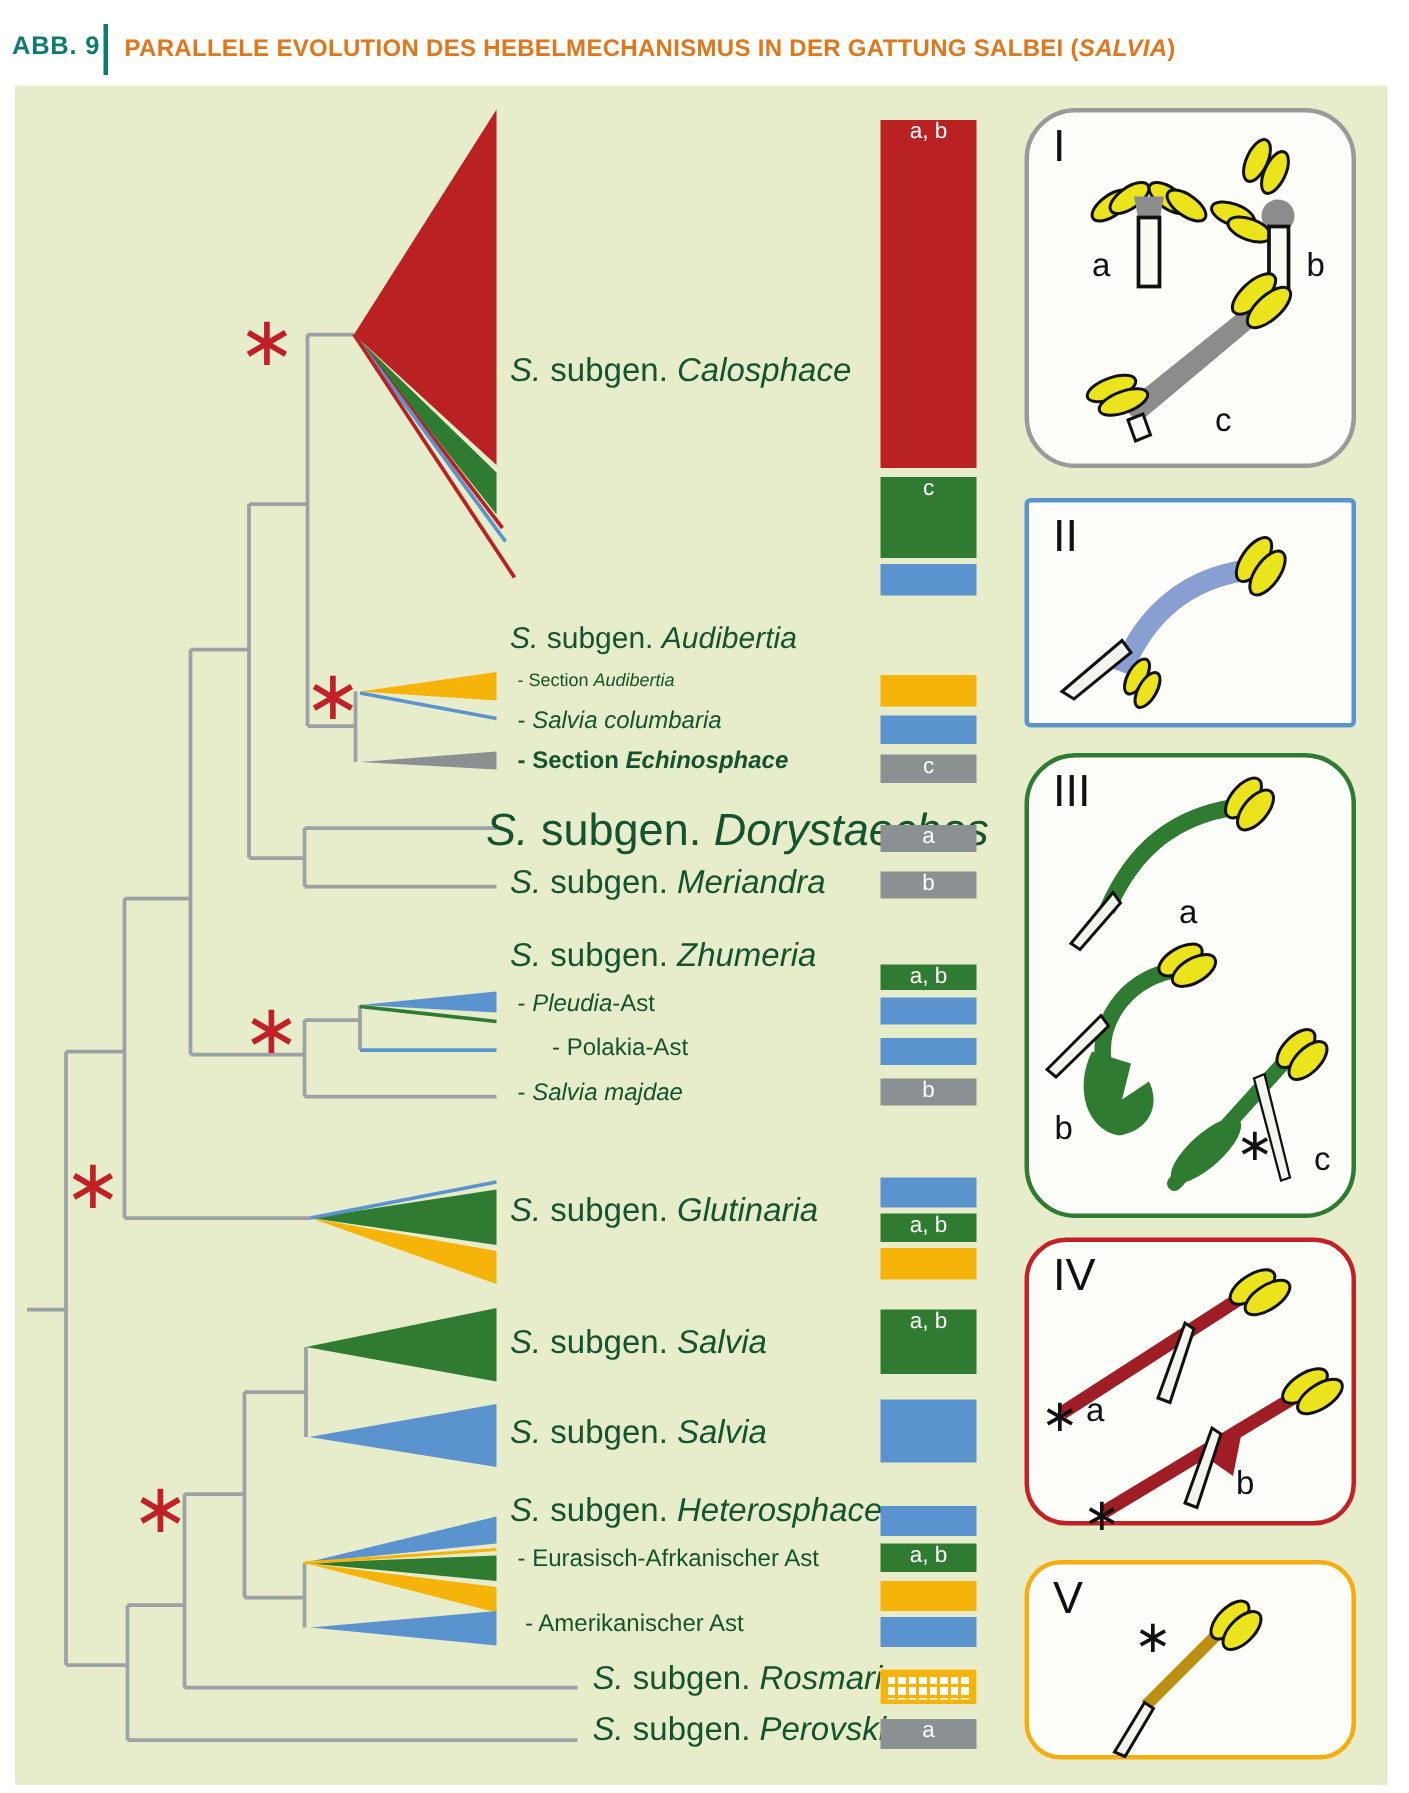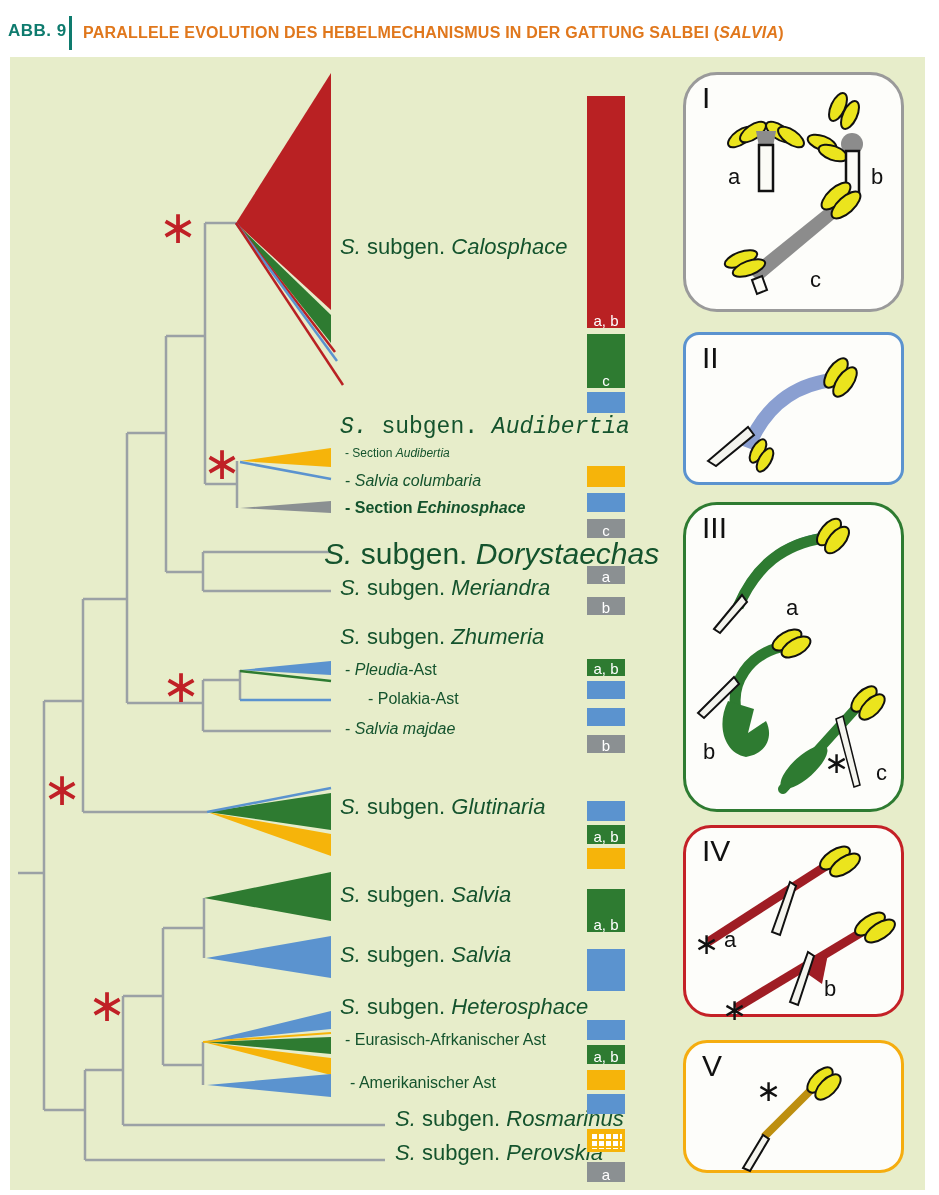--- a/index.html
+++ b/index.html
@@ -12,21 +12,21 @@
   .fig-title{position:absolute;left:83px;top:24px;font-size:16px;font-weight:bold;
              color:#e0771c;letter-spacing:.2px;white-space:nowrap;}
   .fig-title .it{font-style:italic;}
   
   .panel{position:absolute;left:10px;top:57px;width:915px;height:1133px;background:#e7edca;}
   svg.treelayer{position:absolute;left:0;top:0;}
   
   .taxon{position:absolute;color:#14532d;white-space:nowrap;line-height:1;}
   .taxon .it{font-style:italic;}
   
-  .bar{position:absolute;left:587px;width:38px;display:flex;align-items:flex-end;justify-content:center;margin-top:16px;}
+  .bar{position:absolute;left:587px;width:64px;display:flex;align-items:flex-start;justify-content:center;}
   .bar span{color:#ffffff;font-size:15px;line-height:1;}
   .bar.red{background:#b92123;}
   .bar.green{background:#2e7b31;}
   .bar.blue{background:#5b93cf;}
   .bar.orange{background:#f6b40a;}
   .bar.gray{background:#8b9092;}
   .bar.hatch{box-sizing:border-box;border:3px solid #f6b40a;background-color:#ffffff;
      background-image:repeating-linear-gradient(to right,#f6b40a 0 2px,transparent 2px 7px),
                       repeating-linear-gradient(to bottom,#f6b40a 0 2px,transparent 2px 7px);}
   
@@ -105,21 +105,21 @@
       <line x1="203" y1="1042" x2="331" y2="1033" stroke="#f6b40a" stroke-width="2"></line>
       <text x="178" y="243" font-size="46" fill="#c02026" text-anchor="middle" font-family="&quot;Liberation Sans&quot;,sans-serif">∗</text>
       <text x="222" y="479" font-size="46" fill="#c02026" text-anchor="middle" font-family="&quot;Liberation Sans&quot;,sans-serif">∗</text>
       <text x="181" y="702" font-size="46" fill="#c02026" text-anchor="middle" font-family="&quot;Liberation Sans&quot;,sans-serif">∗</text>
       <text x="62" y="805" font-size="46" fill="#c02026" text-anchor="middle" font-family="&quot;Liberation Sans&quot;,sans-serif">∗</text>
       <text x="107" y="1021" font-size="46" fill="#c02026" text-anchor="middle" font-family="&quot;Liberation Sans&quot;,sans-serif">∗</text>
     </svg>
 
   <div id="labels">
       <div class="taxon" style="left: 340px; top: 236.36px; font-size: 22px;"><span class="it">S.</span><span> subgen. </span><span class="it">Calosphace</span></div>
-      <div class="taxon" style="left: 340px; top: 416.36px; font-size: 23px; font-family: Liberation Mono, monospace;"><span class="it">S.</span><span> subgen. </span><span class="it">Audibertia</span></div>
+      <div class="taxon" style="left: 340px; top: 416.36px; font-size: 20px;"><span class="it">S.</span><span> subgen. </span><span class="it">Audibertia</span></div>
       <div class="taxon" style="left: 345px; top: 447.08px; font-size: 12px;"><span>- Section </span><span class="it">Audibertia</span></div>
       <div class="taxon" style="left: 345px; top: 473.08px; font-size: 16px;"><span>- </span><span class="it">Salvia columbaria</span></div>
       <div class="taxon" style="left: 345px; top: 500.08px; font-size: 16px; font-weight: bold;"><span>- Section </span><span class="it">Echinosphace</span></div>
       <div class="taxon" style="left: 324px; top: 539.36px; font-size: 30px;"><span class="it">S.</span><span> subgen. </span><span class="it">Dorystaechas</span></div>
       <div class="taxon" style="left: 340px; top: 577.36px; font-size: 22px;"><span class="it">S.</span><span> subgen. </span><span class="it">Meriandra</span></div>
       <div class="taxon" style="left: 340px; top: 626.36px; font-size: 22px;"><span class="it">S.</span><span> subgen. </span><span class="it">Zhumeria</span></div>
       <div class="taxon" style="left: 345px; top: 662.08px; font-size: 16px;"><span>- </span><span class="it">Pleudia</span><span>-Ast</span></div>
       <div class="taxon" style="left: 345px; top: 691.08px; font-size: 16px; margin-left: 23px;"><span>- Polakia-Ast</span></div>
       <div class="taxon" style="left: 345px; top: 721.08px; font-size: 16px;"><span>- </span><span class="it">Salvia majdae</span></div>
       <div class="taxon" style="left: 340px; top: 796.36px; font-size: 22px;"><span class="it">S.</span><span> subgen. </span><span class="it">Glutinaria</span></div>
@@ -205,21 +205,21 @@
         <ellipse cx="63" cy="193" rx="17" ry="7" transform="rotate(-20 63 193)" fill="#ebe41d" stroke-width="2"></ellipse>
         <polygon points="66,205 76,201 81,215 71,219" fill="#fbfbf6" stroke-width="2"></polygon>
       </g>
       <text x="42" y="109" font-size="22" fill="#111">a</text>
       <text x="185" y="109" font-size="22" fill="#111">b</text>
       <text x="124" y="212" font-size="22" fill="#111">c</text>
     </svg>
     <span class="numeral">I</span>
   </div>
 
-  <div class="lbox" style="left:683px;top:332px;width:221px;height:153px;border:3px solid #5b93cf;border-radius:16px;">
+  <div class="lbox" style="left:683px;top:332px;width:221px;height:153px;border:3px solid #5b93cf;border-radius:4px;">
     <svg width="221" height="153" viewBox="0 0 221 153">
       <path d="M62,113 C78,72 108,50 146,45" stroke="#8a9fd1" stroke-width="14" fill="none"></path>
       <polygon points="22,126 62,92 68,100 30,131" fill="#f4f4ee" stroke="#111" stroke-width="2"></polygon>
       <g stroke="#111" stroke-width="2" fill="#ebe41d">
         <ellipse cx="150" cy="38" rx="17" ry="8" transform="rotate(-55 150 38)"></ellipse>
         <ellipse cx="159" cy="47" rx="17" ry="8" transform="rotate(-55 159 47)"></ellipse>
         <ellipse cx="72" cy="116" rx="13" ry="6" transform="rotate(-60 72 116)"></ellipse>
         <ellipse cx="79" cy="125" rx="13" ry="6" transform="rotate(-60 79 125)"></ellipse>
       </g>
     </svg>

